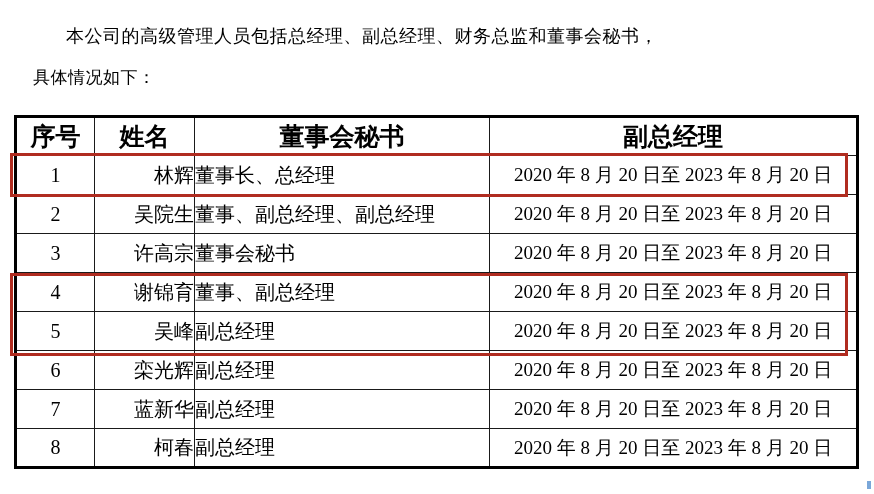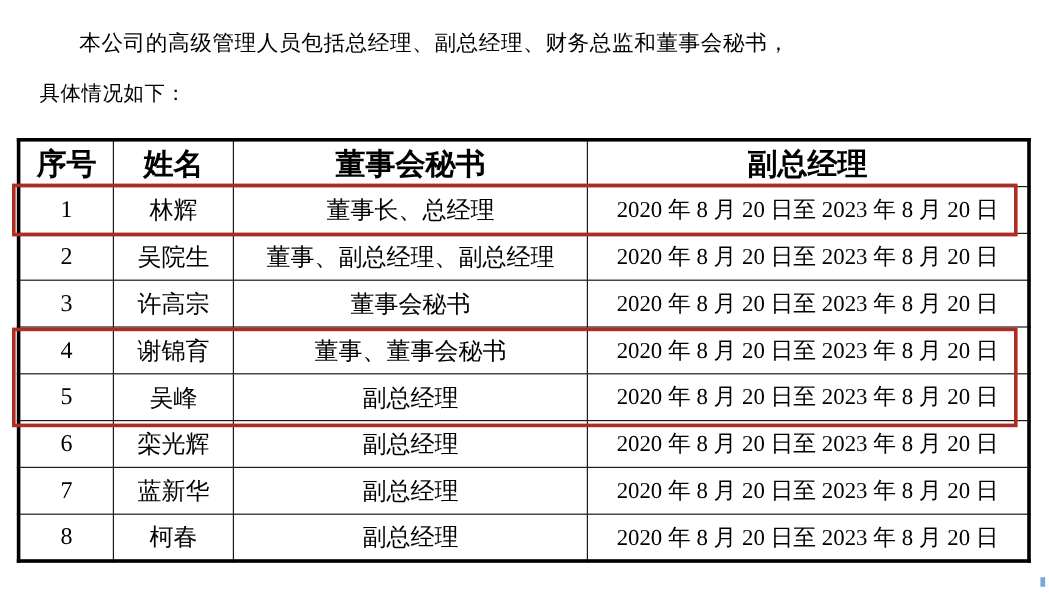--- a/index.html
+++ b/index.html
@@ -43,22 +43,22 @@
     overflow: hidden;
     white-space: nowrap;
   }
   table.mgmt { border: 3px solid #000000; }
   table.mgmt th {
     font-weight: bold;
     text-align: center;
     font-size: 25px;
   }
   td.c-no   { text-align: center; }
-  td.c-name { text-align: center; padding-left: 13px; }
-  td.c-pos  { text-align: center; padding-left: 13px; }
+  td.c-name { text-align: right; padding-left: 13px; }
+  td.c-pos  { text-align: left; padding-left: 13px; }
   td.c-per  { text-align: center; font-size: 19px; font-family: Liberation Serif, serif; }
 
   
   .hl-box {
     position: absolute;
     border: 3px solid #b02c20;
     background: transparent;
     pointer-events: none;
   }
   .hl-box-1 { left: 10px; top: 153px; width: 838px; height: 44px; }
@@ -108,21 +108,21 @@
     </tr>
     <tr>
       <td class="c-no">3</td>
       <td class="c-name">许高宗</td>
       <td class="c-pos">董事会秘书</td>
       <td class="c-per">2020 年 8 月 20 日至 2023 年 8 月 20 日</td>
     </tr>
     <tr>
       <td class="c-no">4</td>
       <td class="c-name">谢锦育</td>
-      <td class="c-pos">董事、董事会秘书</td>
+      <td class="c-pos">董事、副总经理</td>
       <td class="c-per">2020 年 8 月 20 日至 2023 年 8 月 20 日</td>
     </tr>
     <tr>
       <td class="c-no">5</td>
       <td class="c-name">吴峰</td>
       <td class="c-pos">副总经理</td>
       <td class="c-per">2020 年 8 月 20 日至 2023 年 8 月 20 日</td>
     </tr>
     <tr>
       <td class="c-no">6</td>

